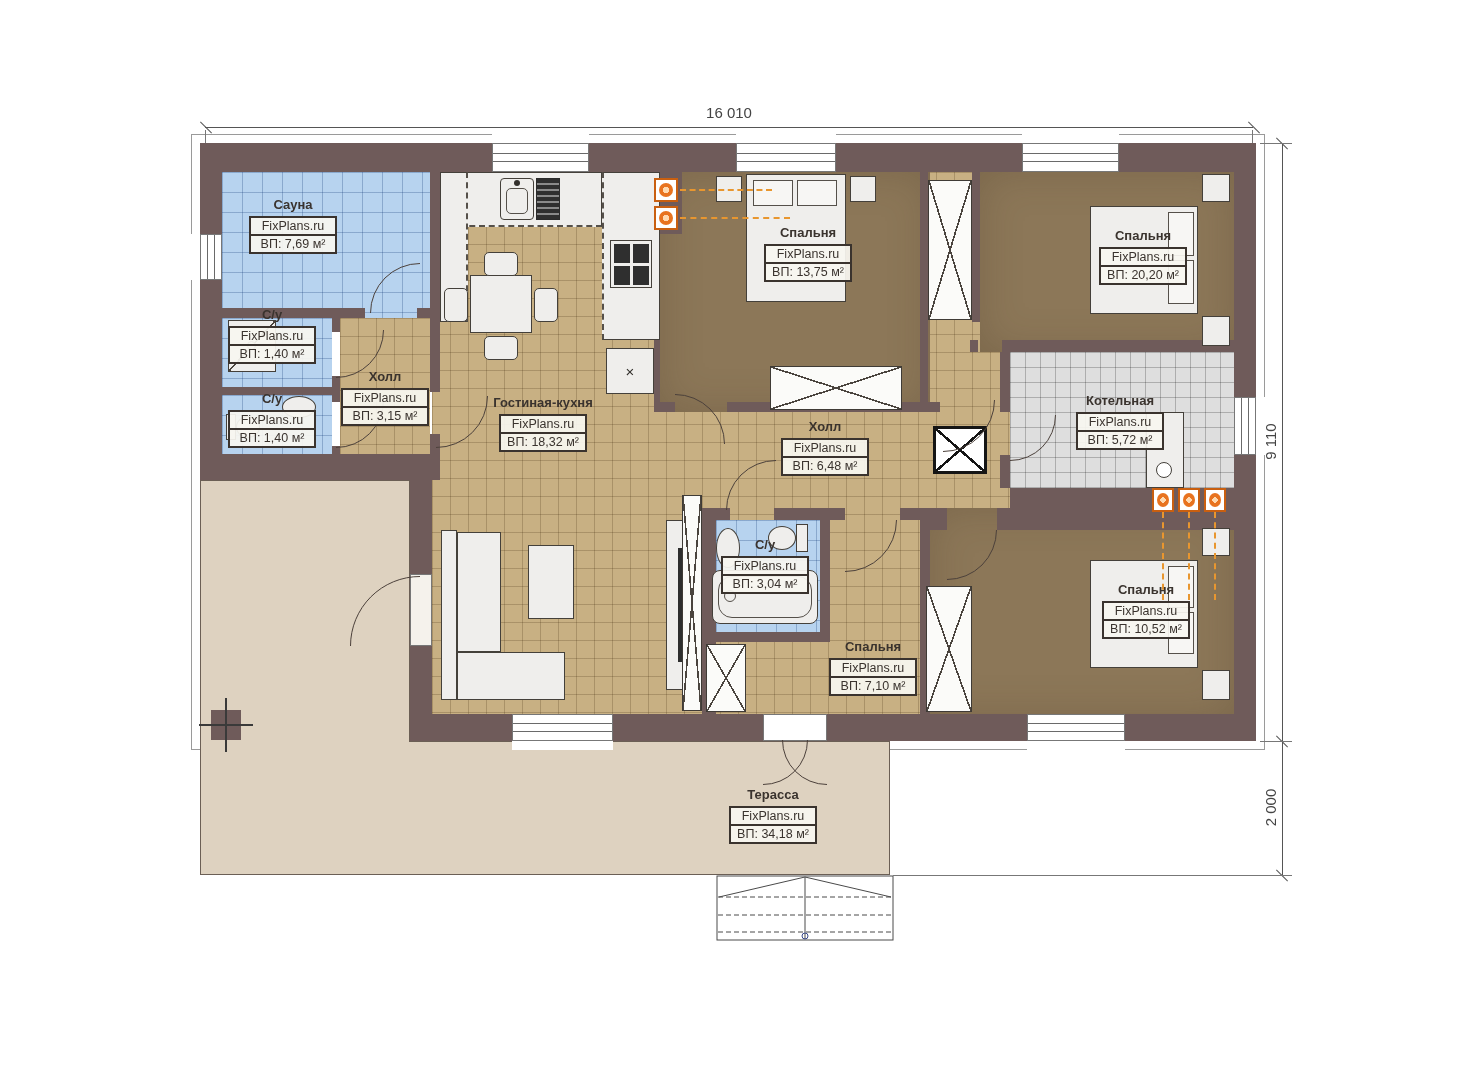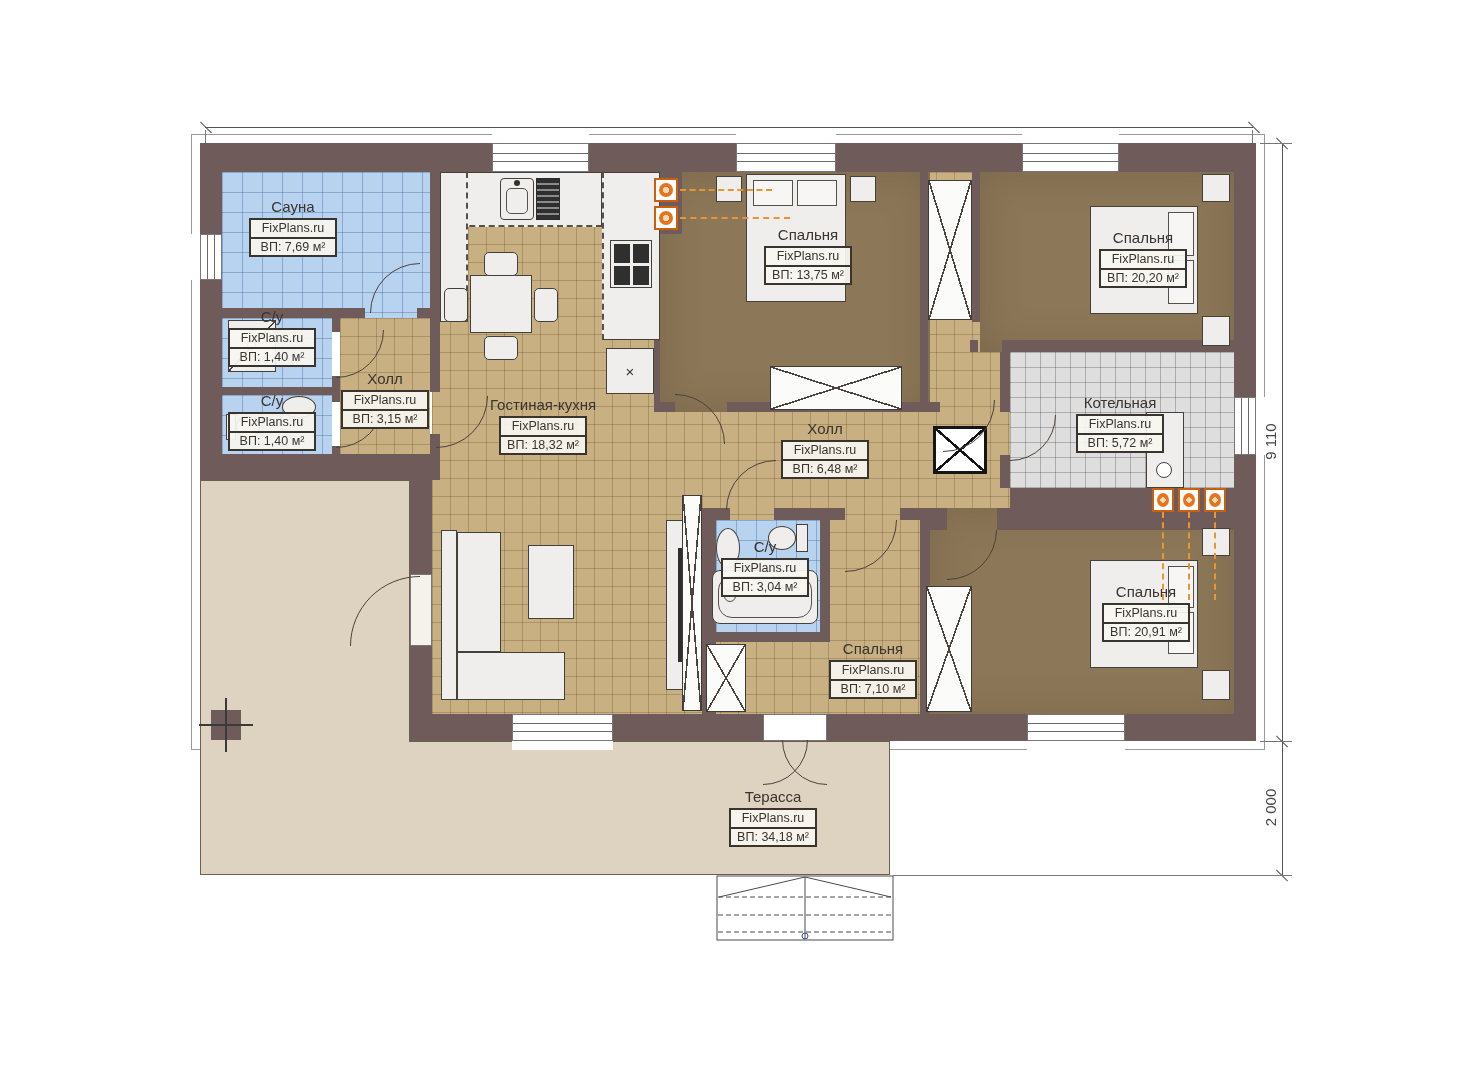--- a/index.html
+++ b/index.html
@@ -51,21 +51,21 @@
   .q-br{clip-path:polygon(50% 50%,100% 50%,100% 100%,50% 100%);}
   
   .rad{background:#fff;border:2px solid #c95f10;}
   .rad::after{content:"";position:absolute;inset:3px;border-radius:50%;
      background:radial-gradient(circle,#ffd9b0 0 30%,#e8731f 30% 100%);}
   .pipe-h{border-top:2px dashed #e8962f;height:0;}
   .pipe-v{border-left:2px dashed #e8962f;width:0;}
   
   .room-label{position:absolute;display:flex;flex-direction:column;align-items:center;
      z-index:40;color:#3a332e;}
-  .room-name{font-weight:normal;font-size:15px;line-height:1.15;margin-bottom:3px;white-space:nowrap;}
+  .room-name{font-weight:bold;font-size:13px;line-height:1.15;margin-bottom:3px;white-space:nowrap;}
   .lbl-box{background:rgba(248,246,240,.93);border:2px solid #3a332e;font-size:12.5px;
      line-height:1.3;padding:0 5px;white-space:nowrap;text-align:center;min-width:74px;}
   .lbl-box + .lbl-box{margin-top:-2px;}
   
   .dim-line-h{border-top:1px solid #555;height:0;}
   .dim-line-v{border-left:1px solid #555;width:0;}
   .tick{width:16px;height:0;border-top:1.5px solid #555;transform:rotate(45deg);}
   .dim-label{font-size:15px;color:#444;text-align:center;}
   .ext{background:#777;}
   .roof{border:1px solid #9a9a9a;}
@@ -307,28 +307,29 @@
     <div class="lbl-box">ВП: 3,04 м²</div>
   </div>
   <div class="room-label" style="left:822px;top:640px;width:102px;">
     <div class="room-name">Спальня</div>
     <div class="lbl-box">FixPlans.ru</div>
     <div class="lbl-box">ВП: 7,10 м²</div>
   </div>
   <div class="room-label" style="left:1091px;top:583px;width:110px;">
     <div class="room-name">Спальня</div>
     <div class="lbl-box">FixPlans.ru</div>
-    <div class="lbl-box">ВП: 20,91 м²</div>
+    <div class="lbl-box">ВП: 10,52 м²</div>
   </div>
   <div class="room-label" style="left:718px;top:788px;width:110px;">
     <div class="room-name">Терасса</div>
     <div class="lbl-box">FixPlans.ru</div>
     <div class="lbl-box">ВП: 34,18 м²</div>
   </div>
 
+  <div class="abs dim-label z11" style="left:205px;top:104px;width:1048px;">16 010</div>
   <div class="abs dim-line-h z11" style="left:205px;top:127px;width:1048px;"></div>
   <div class="abs tick z11" style="left:198px;top:127px;"></div>
   <div class="abs tick z11" style="left:1246px;top:127px;"></div>
   <div class="abs ext z11" style="left:205px;top:130px;width:1px;height:13px;"></div>
   <div class="abs ext z11" style="left:1252px;top:130px;width:1px;height:13px;"></div>
 
   <div class="abs dim-line-v z11" style="left:1282px;top:143px;height:598px;"></div>
   <div class="abs dim-line-v z11" style="left:1282px;top:741px;height:135px;"></div>
   <div class="abs tick z11" style="left:1274px;top:143px;"></div>
   <div class="abs tick z11" style="left:1274px;top:741px;"></div>

